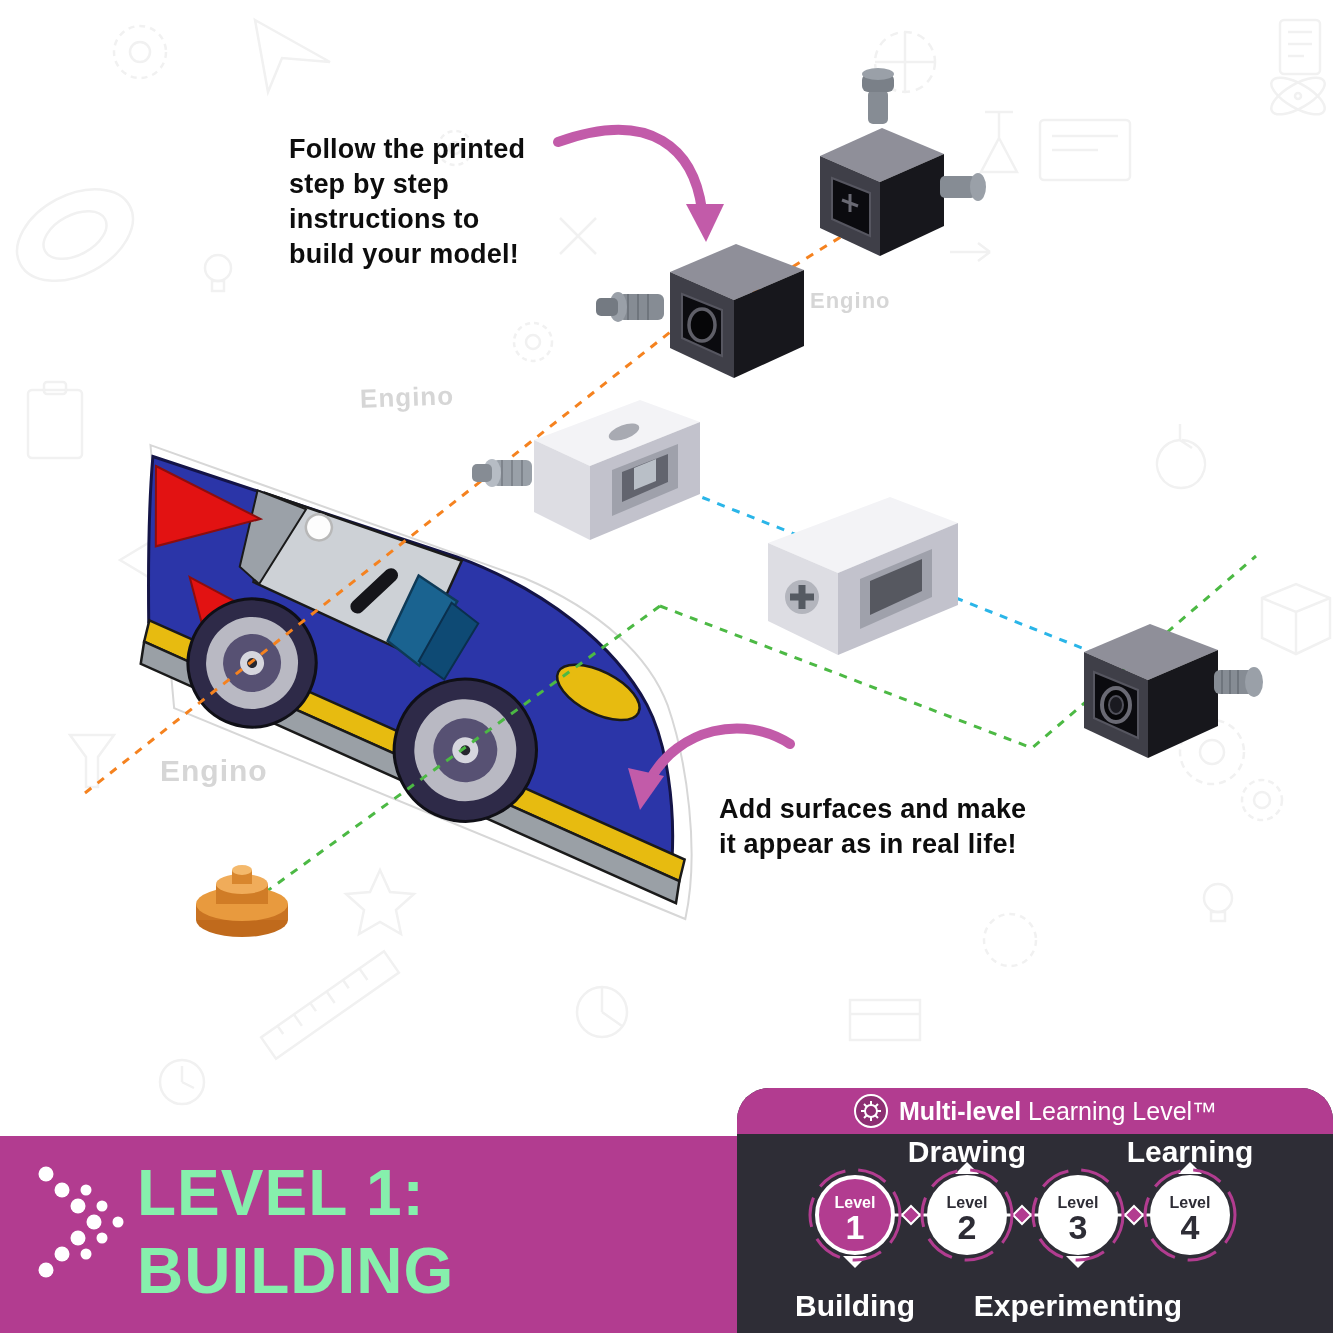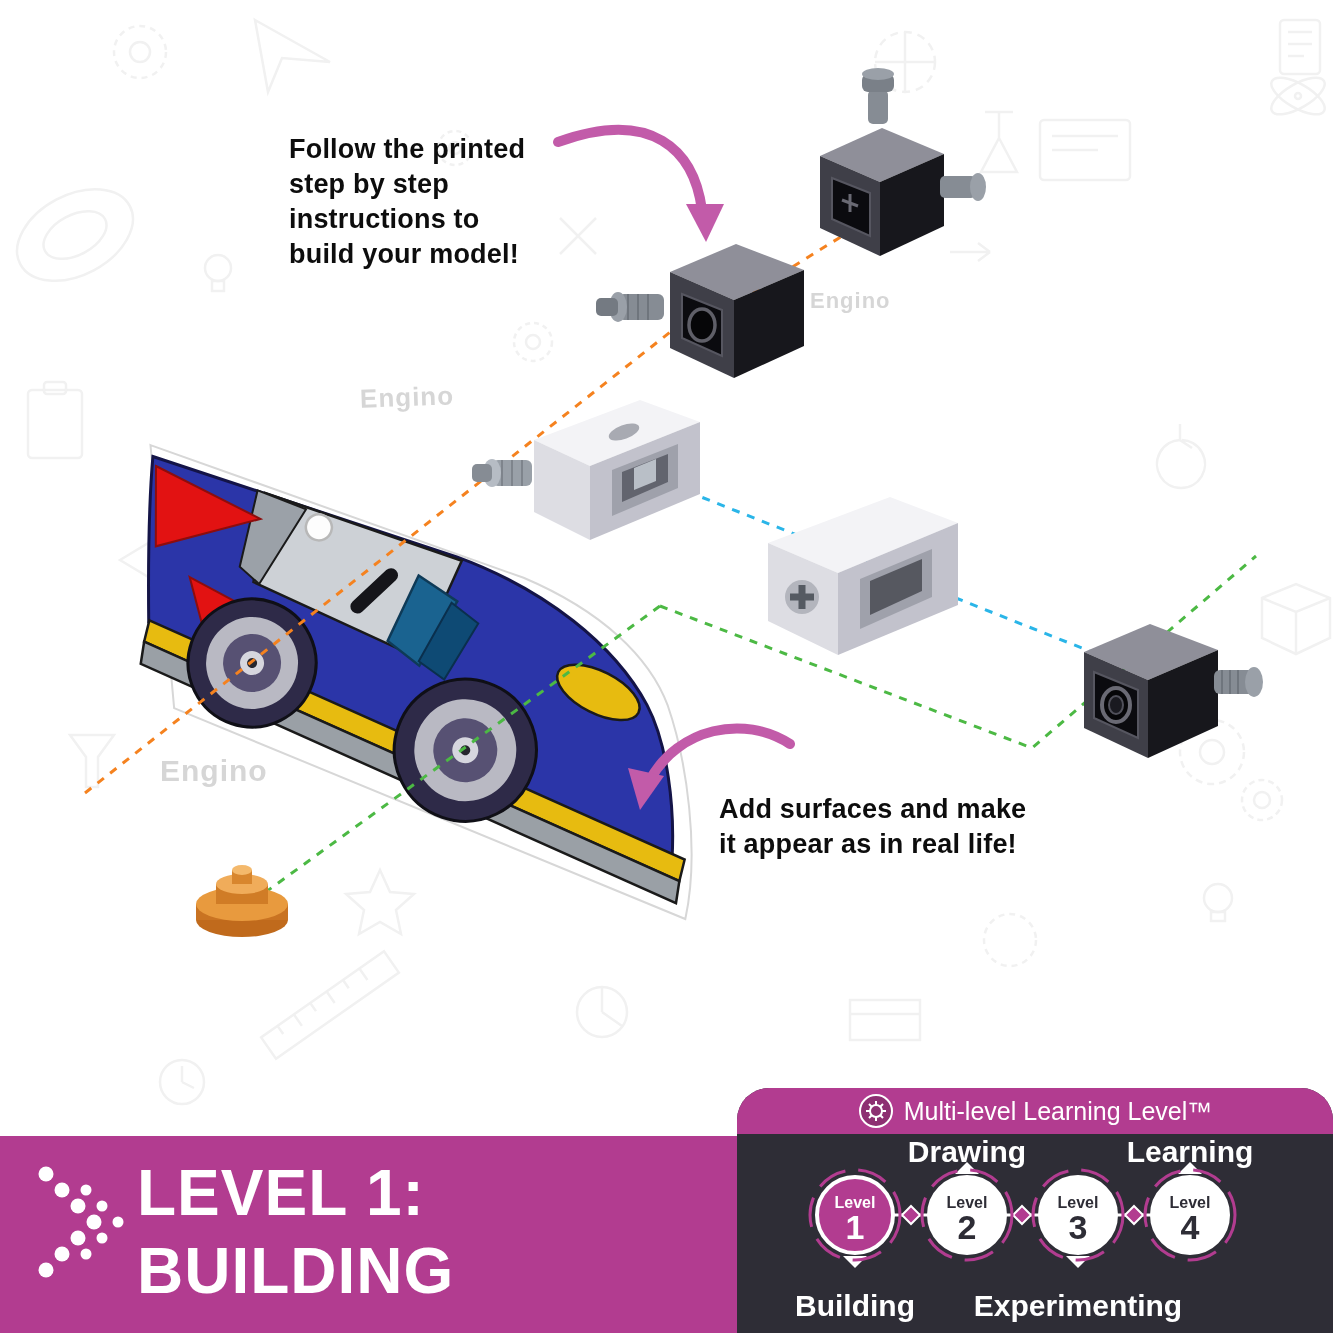--- a/index.html
+++ b/index.html
@@ -12,30 +12,30 @@
           font-weight:600; color:#0d0d0d; letter-spacing:.2px; }
   .note-top { left:289px; top:120px;margin-top:12px; }
   .note-bottom { left:719px; top:792px; }
 
   .watermark { position:absolute; color:#d6d6d6; font-weight:bold; font-size:26px; letter-spacing:1px; }
   .wm1 { left:360px; top:382px; transform:rotate(-2deg); }
   .wm2 { left:160px; top:754px; font-size:30px; }
   .wm3 { left:810px; top:288px; font-size:22px; }
 
   .level-banner { position:absolute; left:0; top:1136px; width:737px; height:197px; background:#b23c90; }
-  .banner-text { position:absolute; left:137px; top:18px; color:#ffffff; font-weight:bold;
+  .banner-text { position:absolute; left:137px; top:18px; color:#86efac; font-weight:bold;
                  font-size:64px; line-height:78px; letter-spacing:1px; }
   .chevron { position:absolute; left:36px; top:30px; }
 
   .learning-panel { position:absolute; left:737px; top:1088px; width:596px; height:245px;
                     background:#2e2d36; border-radius:32px 32px 0 0; }
   .panel-header { position:absolute; left:0; top:0; width:100%; height:46px; background:#b23c90;
                   border-radius:32px 32px 0 0; display:flex; align-items:center; justify-content:center;
                   gap:10px; color:#ffffff; font-size:25px; }
-  .panel-header .bold { font-weight:normal; }
+  .panel-header .bold { font-weight:bold; }
   .panel-body { position:absolute; left:0; top:46px; }
 
   text.plabel { fill:#ffffff; font-weight:bold; font-size:30px; text-anchor:middle; }
   text.lvl-word { font-size:16px; font-weight:bold; text-anchor:middle; }
   text.lvl-num  { font-size:34px; font-weight:bold; text-anchor:middle; }
   .on  { fill:#ffffff; }
   .off { fill:#2e2d36; }
 </style>
 </head>
 <body>

